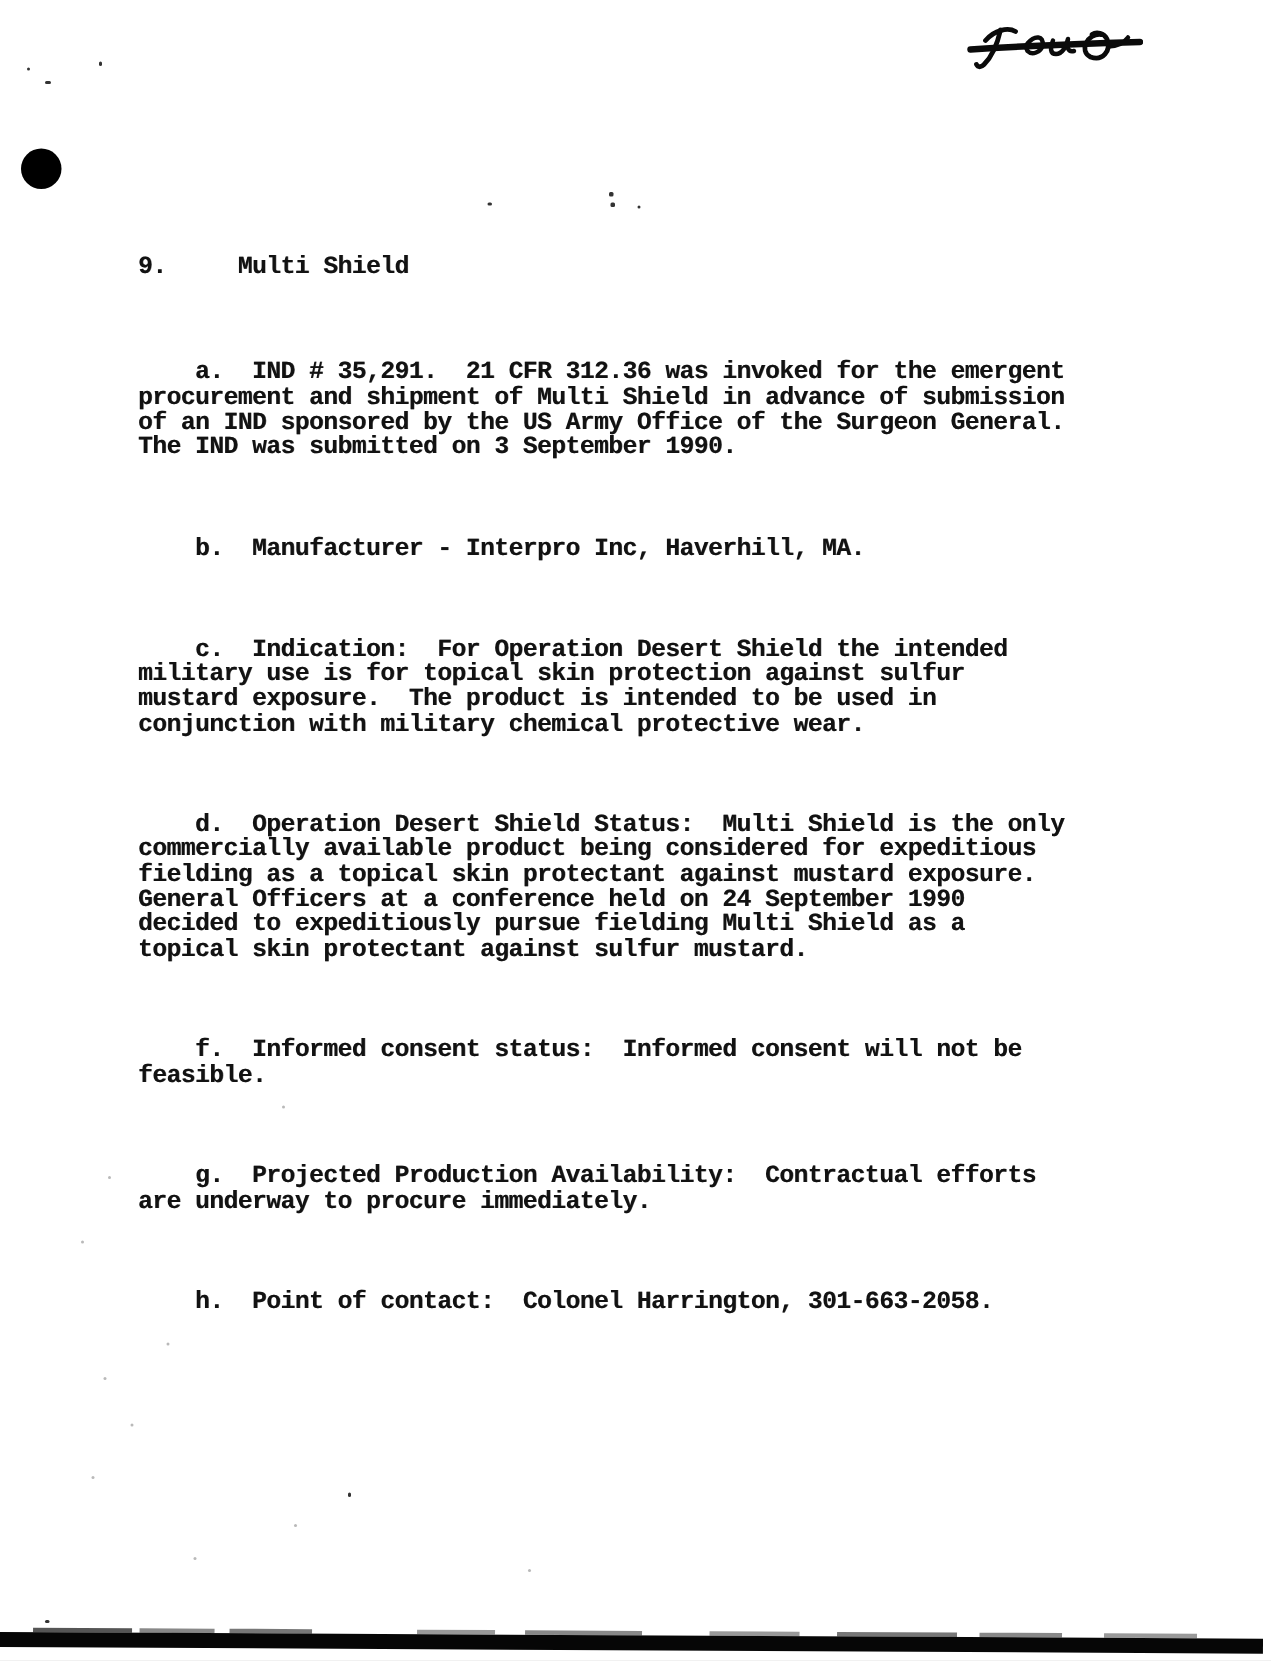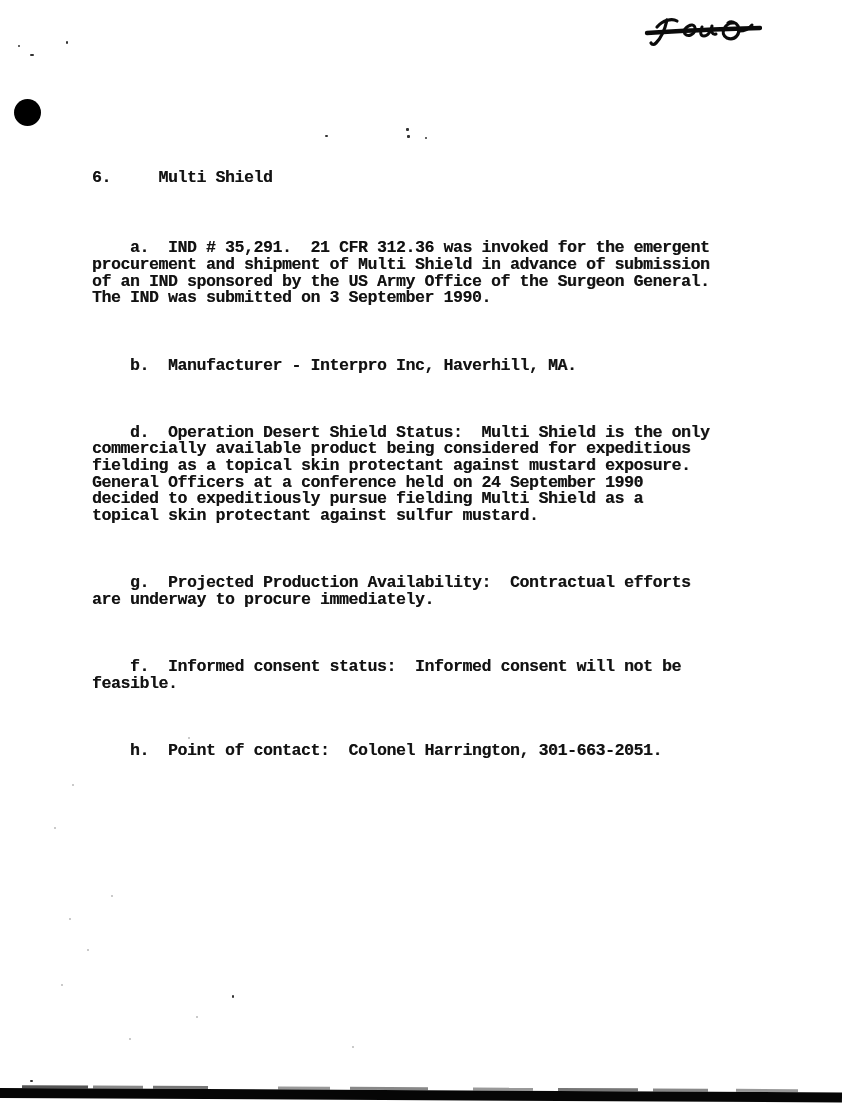--- a/index.html
+++ b/index.html
@@ -105,37 +105,41 @@
       <path stroke-width="3.2" d="M23,13 C21,22 18,30 12,36 C10,38 8,38 7,36"></path>
       <path stroke-width="3" d="M41,22 C46,16 52,17 51,23 C50,28 44,30 41,27 C40,25 40,23 41,22"></path>
       <path stroke-width="3" d="M58,20 C56,25 56,29 60,29 C64,29 67,24 68,19 C67,25 68,28 72,27"></path>
       <path stroke-width="3.2" d="M90,16 C81,15 75,27 83,31 C91,34 97,27 94,19 C92,15 87,14 84,16"></path>
       <path stroke-width="3" d="M95,24 C100,24 105,22 108,18"></path>
       <path stroke-width="4.3" d="M3,26 C40,23.5 80,22 116,21"></path>
     </g>
   </svg>
 
   <div class="doc">
-    <div class="heading">6.     Multi Shield</div>
+    <div class="heading">9.     Multi Shield</div>
     <div class="para">    a.  IND # 35,291.  21 CFR 312.36 was invoked for the emergent
 procurement and shipment of Multi Shield in advance of submission
 of an IND sponsored by the US Army Office of the Surgeon General.
 The IND was submitted on 3 September 1990.</div>
     <div class="para">    b.  Manufacturer - Interpro Inc, Haverhill, MA.</div>
+    <div class="para">    c.  Indication:  For Operation Desert Shield the intended
+military use is for topical skin protection against sulfur
+mustard exposure.  The product is intended to be used in
+conjunction with military chemical protective wear.</div>
     <div class="para">    d.  Operation Desert Shield Status:  Multi Shield is the only
 commercially available product being considered for expeditious
 fielding as a topical skin protectant against mustard exposure.
 General Officers at a conference held on 24 September 1990
 decided to expeditiously pursue fielding Multi Shield as a
 topical skin protectant against sulfur mustard.</div>
+    <div class="para">    f.  Informed consent status:  Informed consent will not be
+feasible.</div>
     <div class="para">    g.  Projected Production Availability:  Contractual efforts
 are underway to procure immediately.</div>
-    <div class="para">    f.  Informed consent status:  Informed consent will not be
-feasible.</div>
-    <div class="para">    h.  Point of contact:  Colonel Harrington, 301-663-2051.</div>
+    <div class="para">    h.  Point of contact:  Colonel Harrington, 301-663-2058.</div>
   </div>
 
   <div class="scan-bar-wrap">
     <div class="streak s1"></div>
     <div class="streak s2"></div>
     <div class="streak s3"></div>
     <div class="streak s4"></div>
     <div class="streak s5"></div>
     <div class="streak s6"></div>
     <div class="streak s7"></div>

